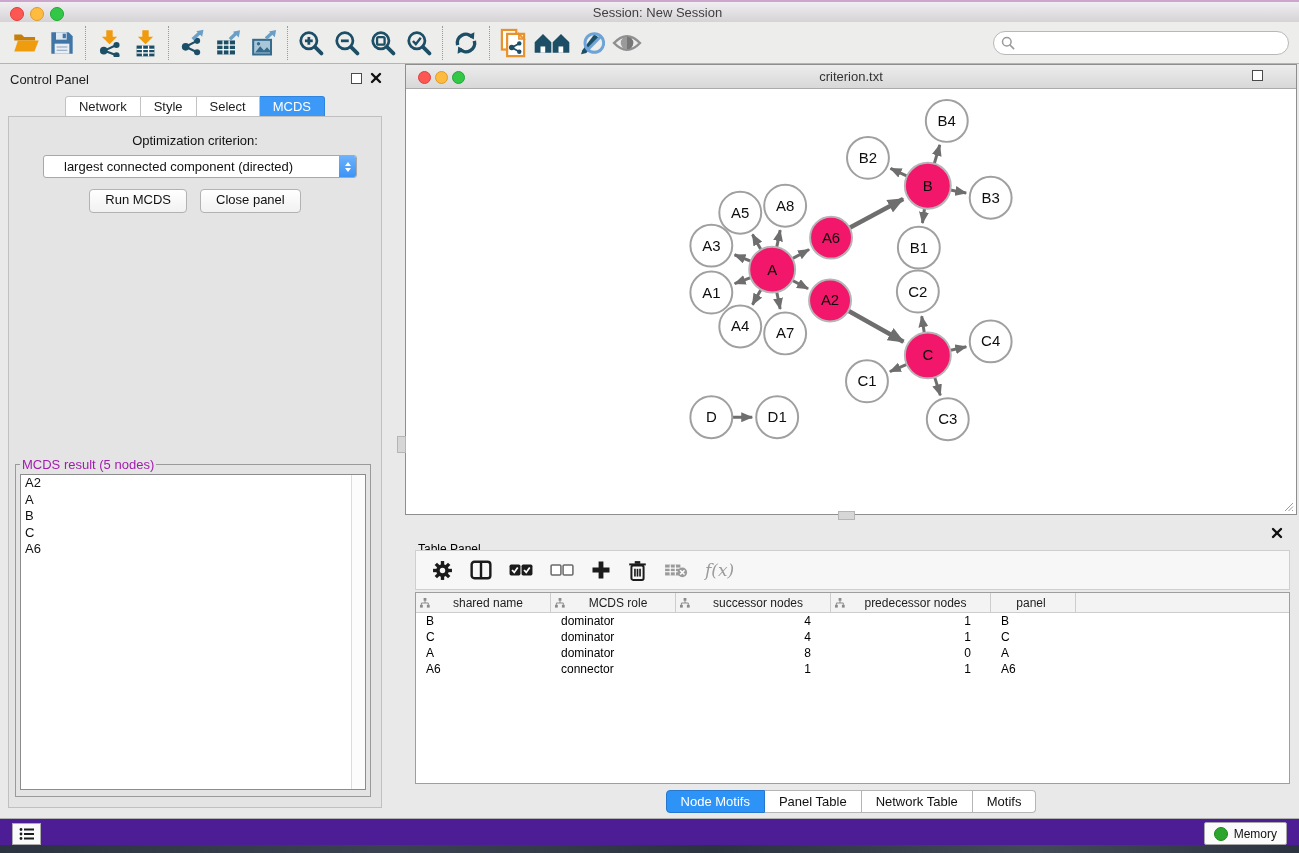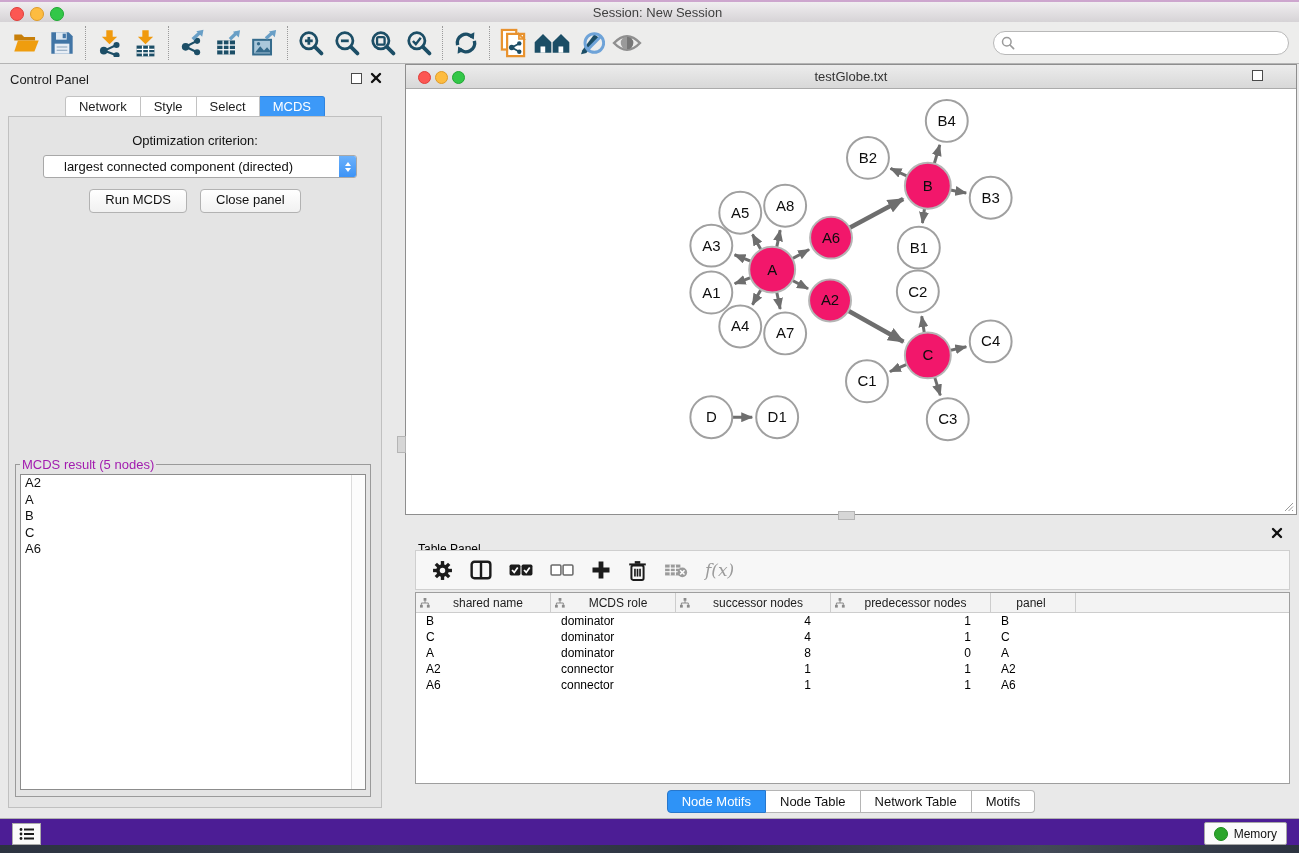--- a/index.html
+++ b/index.html
@@ -298,21 +298,21 @@
             </div>
         </fieldset>
       </div>
     </div>
 
     <div class="net-window">
       <div class="net-titlebar">
         <div class="ntl red"></div>
         <div class="ntl yel"></div>
         <div class="ntl grn"></div>
-        <div class="title">testGlobe.txt</div>
+        <div class="title">criterion.txt</div>
       </div>
       <div class="net-canvas">
         <svg id="graph-svg" width="100%" height="100%" viewBox="0 0 890 426">
           <defs>
             <marker id="arw" viewBox="0 0 12 10" refX="11" refY="5" markerWidth="12" markerHeight="10" orient="auto" markerUnits="userSpaceOnUse">
                 <path d="M0 0 L12 5 L0 10 Z" fill="#6e6e6e"></path>
               </marker>
             <marker id="arwT" viewBox="0 0 12 10" refX="11" refY="5" markerWidth="17" markerHeight="14" orient="auto" markerUnits="userSpaceOnUse">
                 <path d="M0 0 L12 5 L0 10 Z" fill="#6e6e6e"></path>
               </marker>
@@ -552,28 +552,27 @@
               </svg>
             </span>
             <span class="thlabel">predecessor nodes</span>
           </div><div class="th" style="width: 85px;">
             <span class="thlabel">panel</span>
           </div></div>
       <div id="tbl-body">
           <div class="trow"><div class="td al" style="width: 135px;">B</div><div class="td al" style="width: 125px;">dominator</div><div class="td ar" style="width: 155px;">4</div><div class="td ar" style="width: 160px;">1</div><div class="td al" style="width: 85px;">B</div></div>
           <div class="trow"><div class="td al" style="width: 135px;">C</div><div class="td al" style="width: 125px;">dominator</div><div class="td ar" style="width: 155px;">4</div><div class="td ar" style="width: 160px;">1</div><div class="td al" style="width: 85px;">C</div></div>
           <div class="trow"><div class="td al" style="width: 135px;">A</div><div class="td al" style="width: 125px;">dominator</div><div class="td ar" style="width: 155px;">8</div><div class="td ar" style="width: 160px;">0</div><div class="td al" style="width: 85px;">A</div></div>
-          <div class="trow"><div class="td al" style="width: 135px;">A2</div><div class="td al" style="width: 125px;">connector</div><div class="td ar" style="width: 155px;">1</div><div class="td ar" style="width: 160px;">1</div><div class="td al" style="width: 85px;">A2</div></div>
           <div class="trow"><div class="td al" style="width: 135px;">A6</div><div class="td al" style="width: 125px;">connector</div><div class="td ar" style="width: 155px;">1</div><div class="td ar" style="width: 160px;">1</div><div class="td al" style="width: 85px;">A6</div></div>
         </div>
     </div>
 
     <div class="bottom-tabs" id="bottom-tabs">
         <div class="bt-tab active">Node Motifs</div>
-        <div class="bt-tab">Node Table</div>
+        <div class="bt-tab">Panel Table</div>
         <div class="bt-tab">Network Table</div>
         <div class="bt-tab">Motifs</div>
       </div>
   </div>
 
   <div class="statusbar">
     <div class="list-btn">
       <svg width="16" height="14" viewBox="0 0 16 14">
           <g fill="#1b1b1b">
             <circle cx="2" cy="2.5" r="1.4"></circle>

